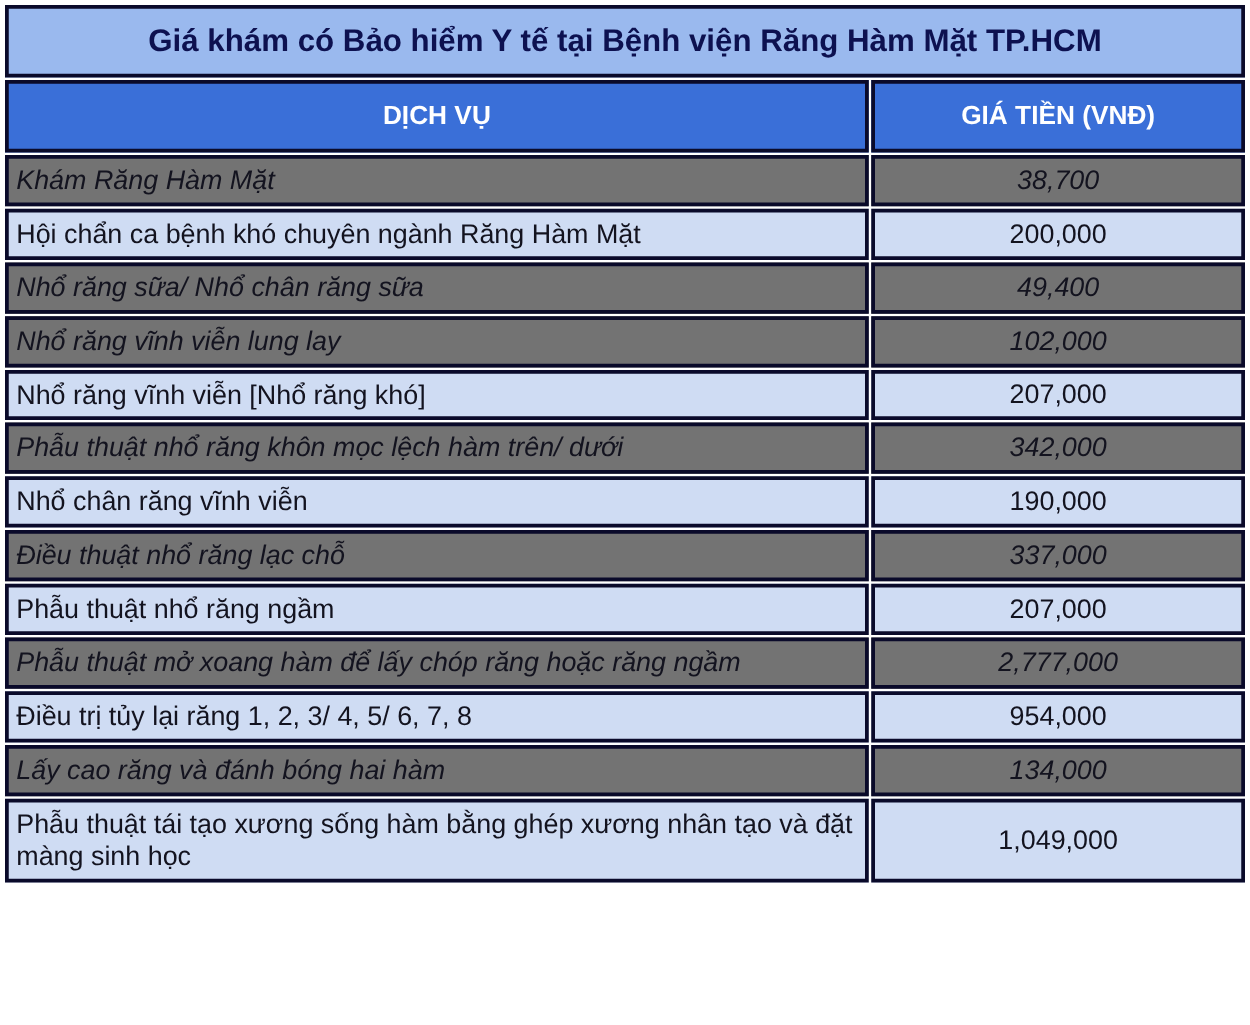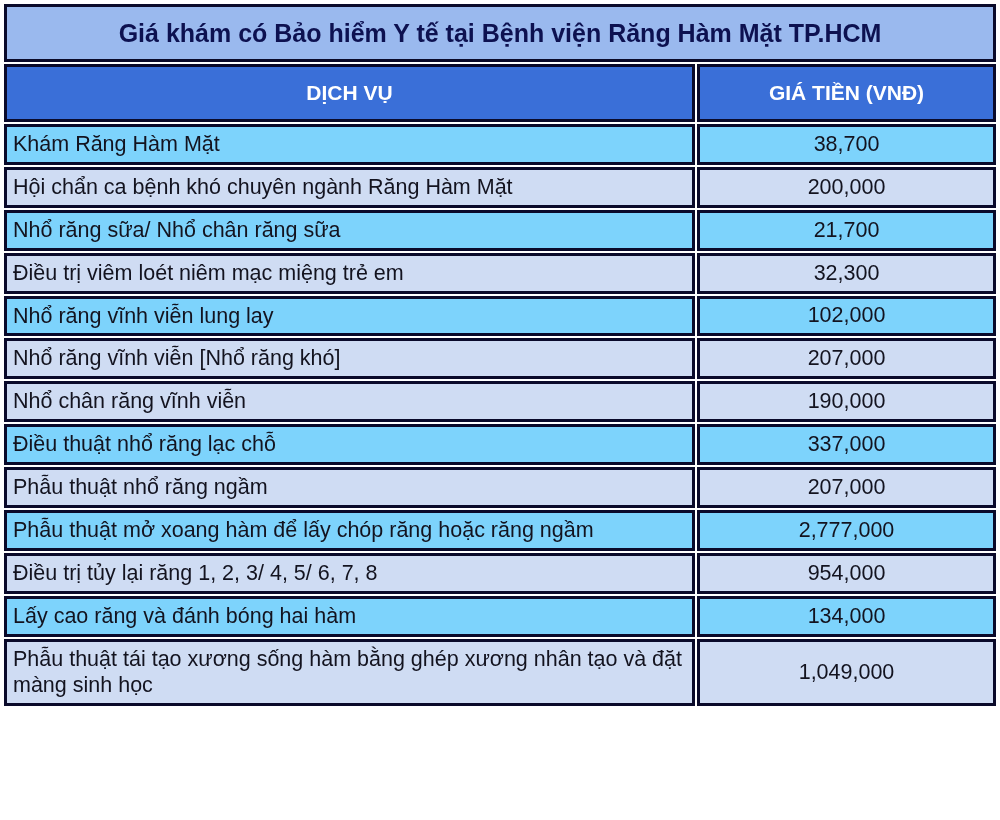--- a/index.html
+++ b/index.html
@@ -58,21 +58,21 @@
     line-height: 1.25;
   }
   td.price-cell {
     font-size: 21.5px;
     color: #13131f;
     text-align: center;
     padding: 4px 6px;
     height: 40px;
     margin-top: 39px;
   }
-  tr.row-light td { background: #7dd3fc; }
+  tr.row-light td { background: #737373; font-style: italic; }
   tr.row-blue  td { background: #cfdcf3; }
 </style>
 </head>
 <body>
 
 <div class="sheet">
   <table class="price-table">
     <colgroup>
       <col class="c-service">
       <col class="c-price">
@@ -90,33 +90,33 @@
       <tr class="row-light">
         <td class="service-cell">Khám Răng Hàm Mặt</td>
         <td class="price-cell">38,700</td>
       </tr>
       <tr class="row-blue">
         <td class="service-cell">Hội chẩn ca bệnh khó chuyên ngành Răng Hàm Mặt</td>
         <td class="price-cell">200,000</td>
       </tr>
       <tr class="row-light">
         <td class="service-cell">Nhổ răng sữa/ Nhổ chân răng sữa</td>
-        <td class="price-cell">21,700</td>
-      </tr>
-      <tr class="row-blue">
-        <td class="service-cell">Điều trị viêm loét niêm mạc miệng trẻ em</td>
-        <td class="price-cell">32,300</td>
+        <td class="price-cell">49,400</td>
       </tr>
       <tr class="row-light">
         <td class="service-cell">Nhổ răng vĩnh viễn lung lay</td>
         <td class="price-cell">102,000</td>
       </tr>
       <tr class="row-blue">
         <td class="service-cell">Nhổ răng vĩnh viễn [Nhổ răng khó]</td>
         <td class="price-cell">207,000</td>
+      </tr>
+      <tr class="row-light">
+        <td class="service-cell">Phẫu thuật nhổ răng khôn mọc lệch hàm trên/ dưới</td>
+        <td class="price-cell">342,000</td>
       </tr>
       <tr class="row-blue">
         <td class="service-cell">Nhổ chân răng vĩnh viễn</td>
         <td class="price-cell">190,000</td>
       </tr>
       <tr class="row-light">
         <td class="service-cell">Điều thuật nhổ răng lạc chỗ</td>
         <td class="price-cell">337,000</td>
       </tr>
       <tr class="row-blue">

